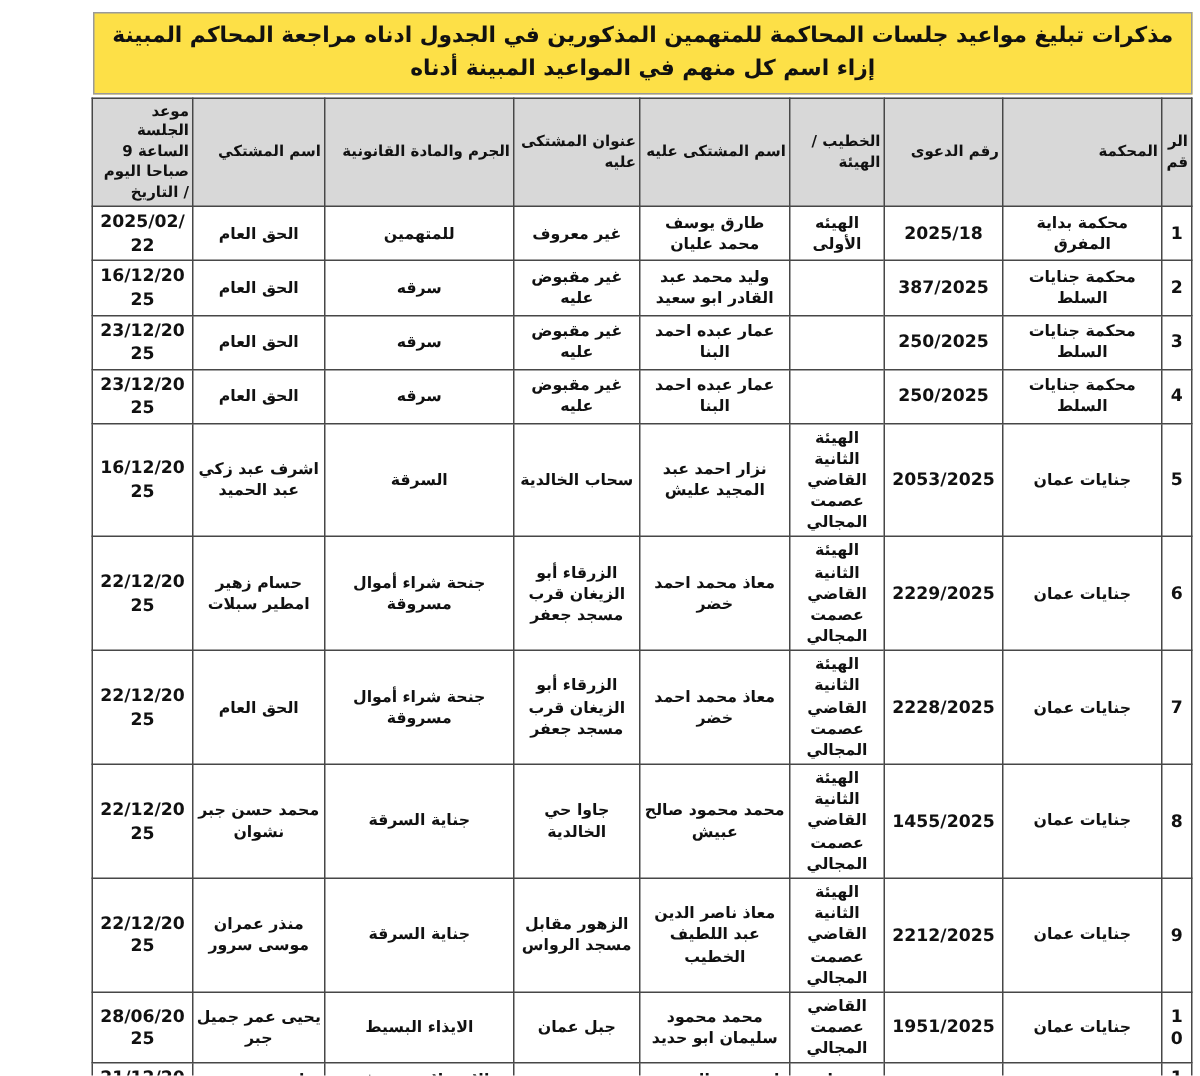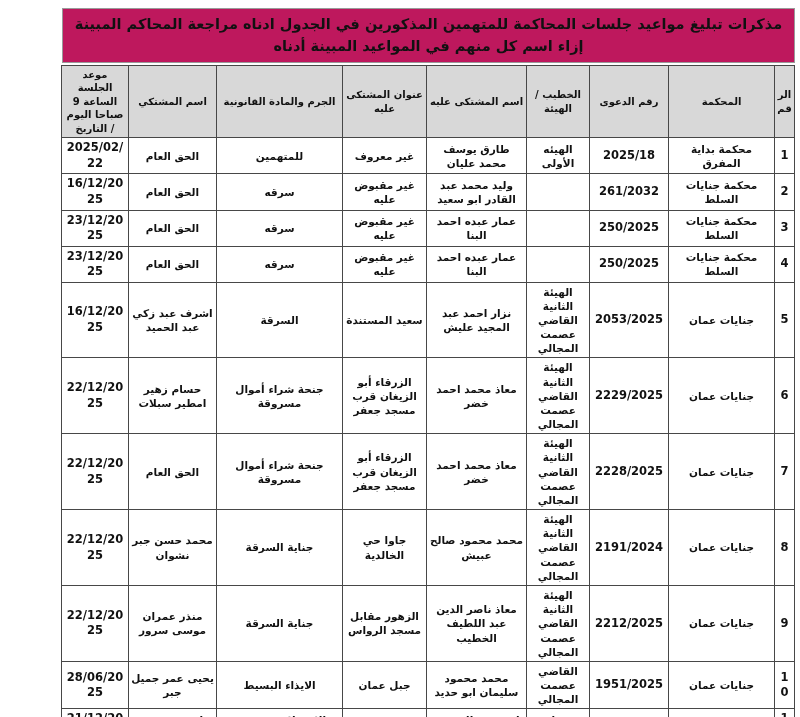--- a/index.html
+++ b/index.html
@@ -15,21 +15,21 @@
     position: relative;
     background: #ffffff;
   }
   .content {
     position: absolute;
     top: 8px; right: 5px;
     width: 733px;
   }
   .title-box {
     border: 1px solid #9a9a9a;
-    background: #be185d;
+    background: #fde047;
     text-align: center;
     font-weight: bold;
     font-size: 14.5px;
     line-height: 1.55;
     color: #111111;
     padding: 4px 10px;
     min-height: 47px;
   }
   table.schedule {
     width: 733px;
@@ -45,20 +45,21 @@
     text-align: center;
     vertical-align: middle;
     padding: 2px 2px;
     word-wrap: break-word;
     line-height: 1.35;
   }
   table.schedule thead th {
     background: #d8d8d8;
     height: 46px;
     font-size: 10px;
+    text-align: right;
   }
   table.schedule tbody td { height: 33px; background: #ffffff; }
   table.schedule tbody td.c-session-date,
   table.schedule tbody td.c-case-number { font-size: 11.5px; direction: ltr; }
   table.schedule tbody td.c-num { font-size: 11.5px; }
 </style>
 </head>
 <body>
 
 <div class="page">
@@ -99,21 +100,21 @@
             <td class="c-judge-panel">الهيئه الأولى</td>
             <td class="c-accused-name">طارق يوسف محمد عليان</td>
             <td class="c-accused-address">غير معروف</td>
             <td class="c-crime-article">للمتهمين</td>
             <td class="c-complainant-name">الحق العام</td>
             <td class="c-session-date">2025/02/22</td>
           </tr>
           <tr>
             <td class="c-num">2</td>
             <td class="c-court">محكمة جنايات السلط</td>
-            <td class="c-case-number">261/2032</td>
+            <td class="c-case-number">387/2025</td>
             <td class="c-judge-panel"></td>
             <td class="c-accused-name">وليد محمد عبد القادر ابو سعيد</td>
             <td class="c-accused-address">غير مقبوض عليه</td>
             <td class="c-crime-article">سرقه</td>
             <td class="c-complainant-name">الحق العام</td>
             <td class="c-session-date">16/12/2025</td>
           </tr>
           <tr>
             <td class="c-num">3</td>
             <td class="c-court">محكمة جنايات السلط</td>
@@ -135,21 +136,21 @@
             <td class="c-crime-article">سرقه</td>
             <td class="c-complainant-name">الحق العام</td>
             <td class="c-session-date">23/12/2025</td>
           </tr>
           <tr>
             <td class="c-num">5</td>
             <td class="c-court">جنايات عمان</td>
             <td class="c-case-number">2053/2025</td>
             <td class="c-judge-panel">الهيئة الثانية القاضي عصمت المجالي</td>
             <td class="c-accused-name">نزار احمد عبد المجيد عليش</td>
-            <td class="c-accused-address">سعيد المستندة</td>
+            <td class="c-accused-address">سحاب الخالدية</td>
             <td class="c-crime-article">السرقة</td>
             <td class="c-complainant-name">اشرف عبد زكي عبد الحميد</td>
             <td class="c-session-date">16/12/2025</td>
           </tr>
           <tr>
             <td class="c-num">6</td>
             <td class="c-court">جنايات عمان</td>
             <td class="c-case-number">2229/2025</td>
             <td class="c-judge-panel">الهيئة الثانية القاضي عصمت المجالي</td>
             <td class="c-accused-name">معاذ محمد احمد خضر</td>
@@ -165,21 +166,21 @@
             <td class="c-judge-panel">الهيئة الثانية القاضي عصمت المجالي</td>
             <td class="c-accused-name">معاذ محمد احمد خضر</td>
             <td class="c-accused-address">الزرقاء أبو الزيغان قرب مسجد جعفر</td>
             <td class="c-crime-article">جنحة شراء أموال مسروقة</td>
             <td class="c-complainant-name">الحق العام</td>
             <td class="c-session-date">22/12/2025</td>
           </tr>
           <tr>
             <td class="c-num">8</td>
             <td class="c-court">جنايات عمان</td>
-            <td class="c-case-number">2191/2024</td>
+            <td class="c-case-number">1455/2025</td>
             <td class="c-judge-panel">الهيئة الثانية القاضي عصمت المجالي</td>
             <td class="c-accused-name">محمد محمود صالح عبيش</td>
             <td class="c-accused-address">جاوا حي الخالدية</td>
             <td class="c-crime-article">جناية السرقة</td>
             <td class="c-complainant-name">محمد حسن جبر نشوان</td>
             <td class="c-session-date">22/12/2025</td>
           </tr>
           <tr>
             <td class="c-num">9</td>
             <td class="c-court">جنايات عمان</td>

